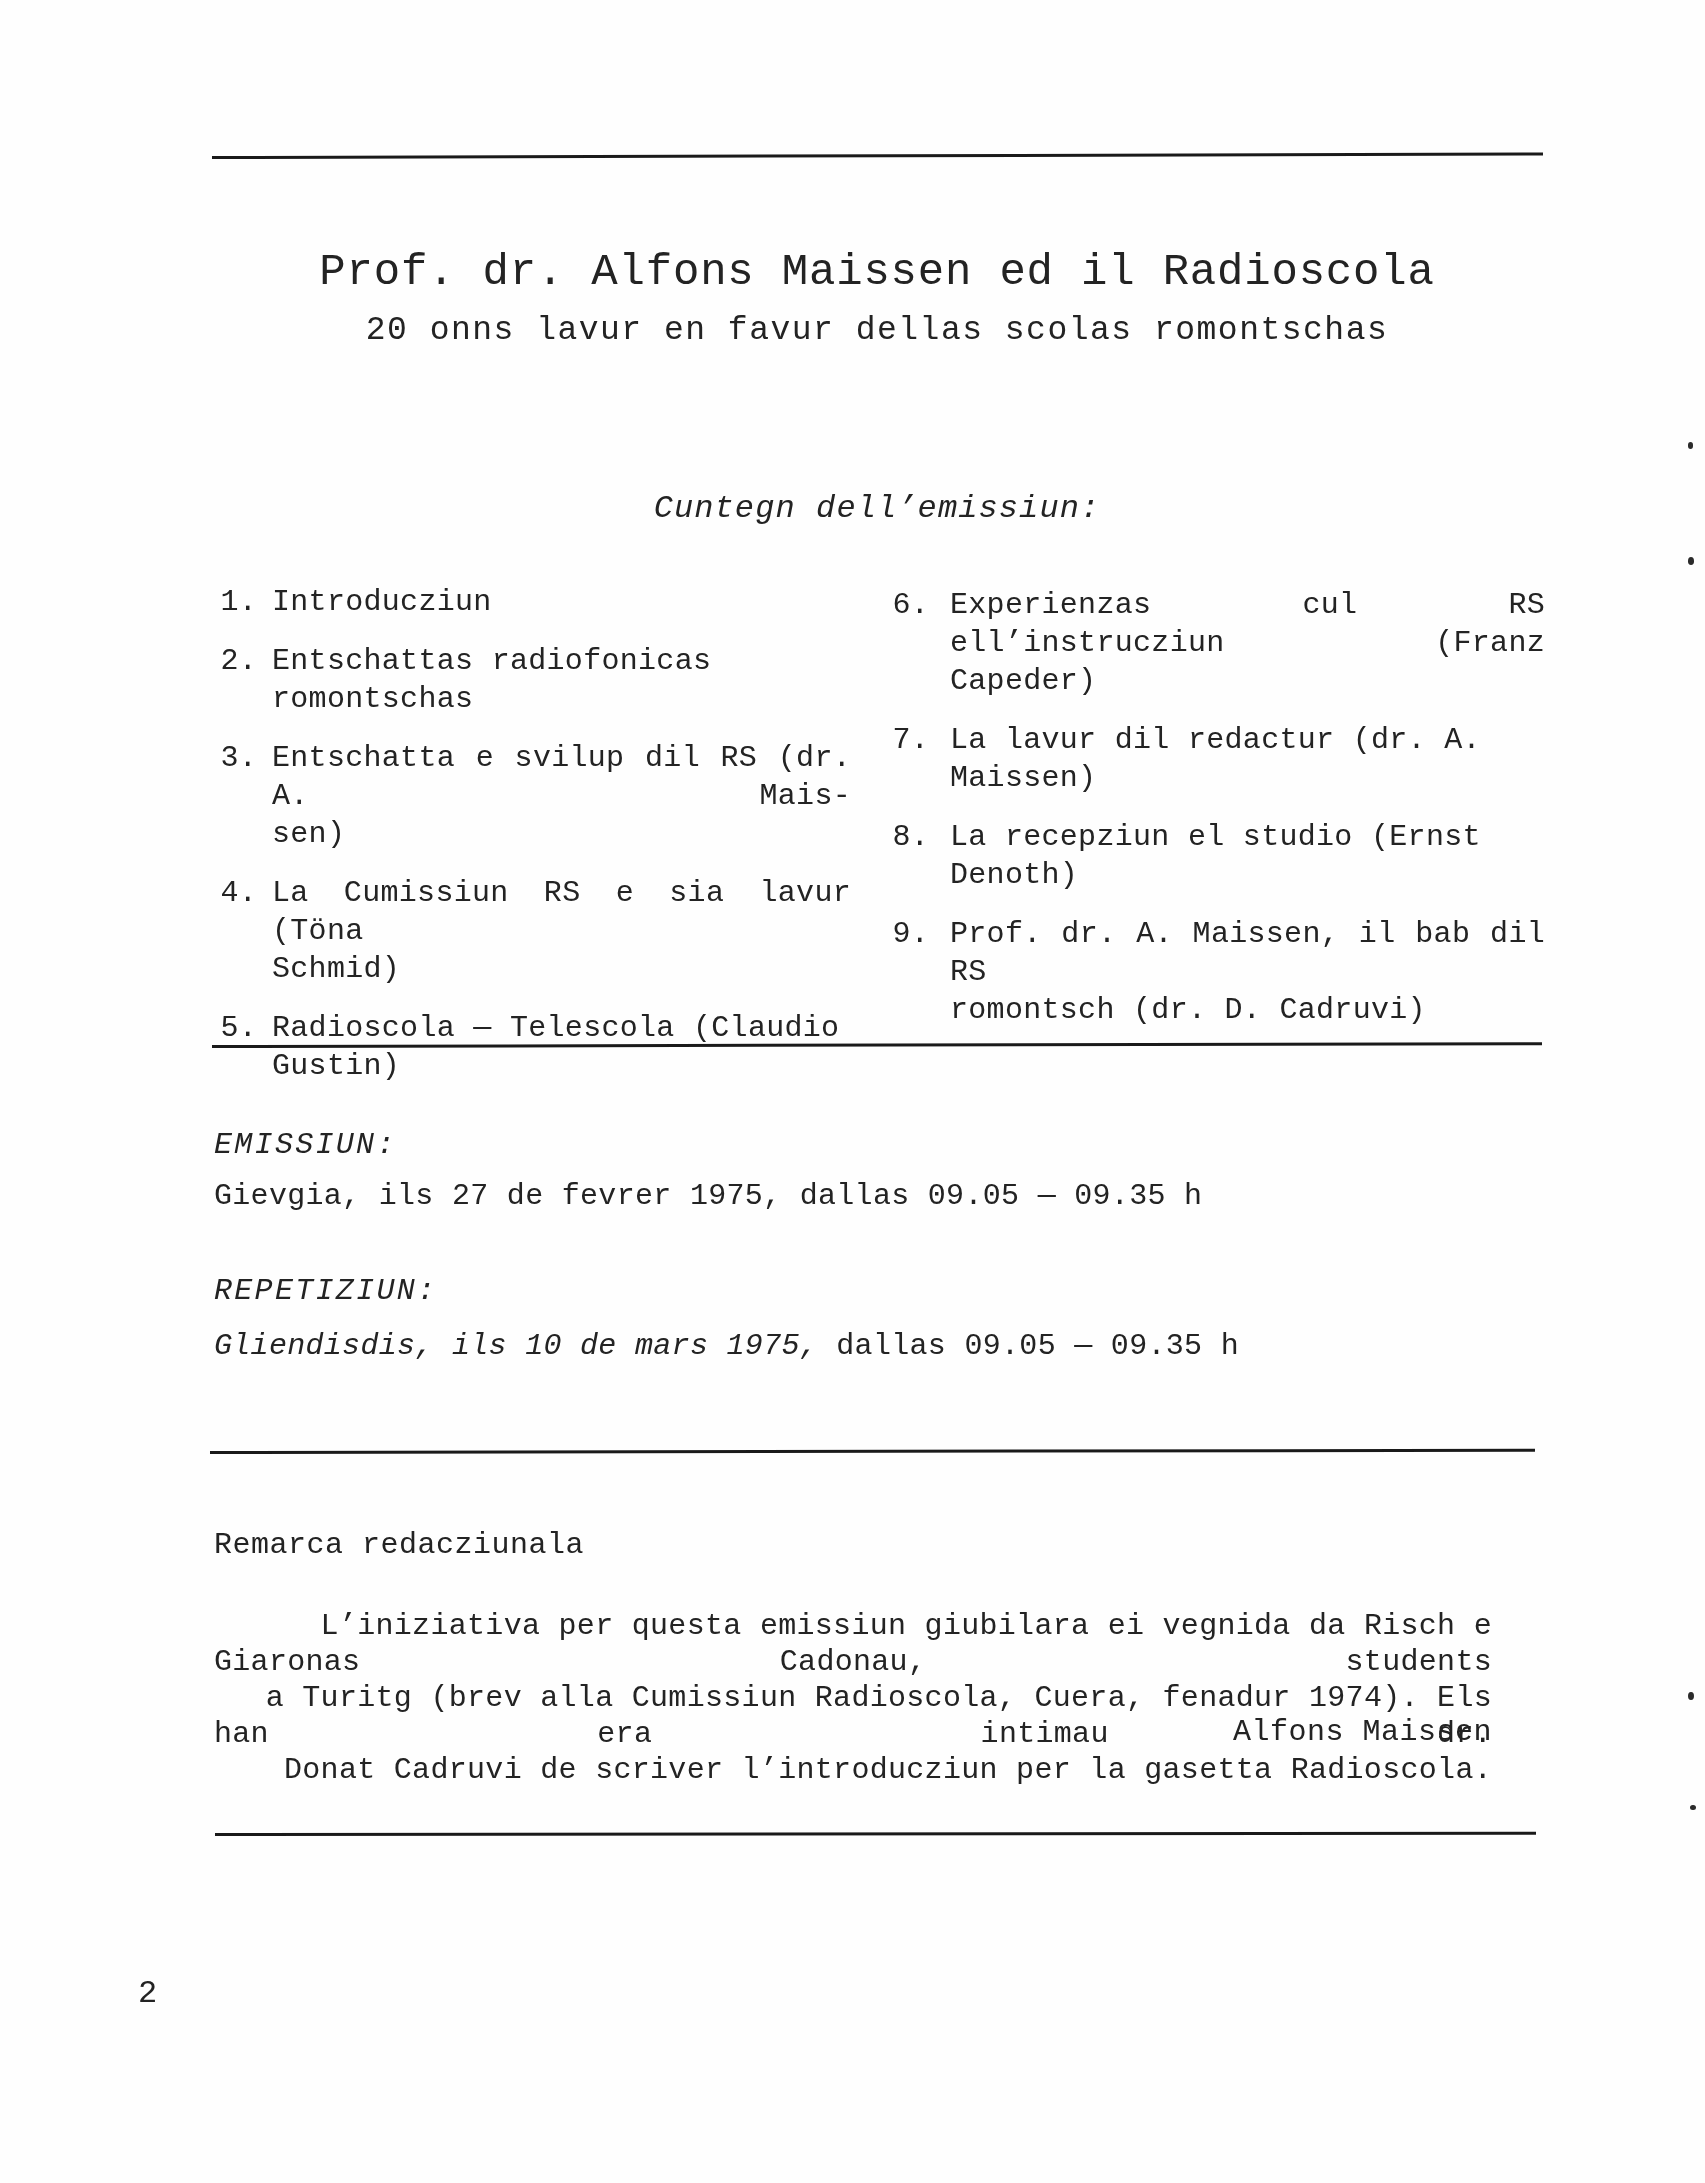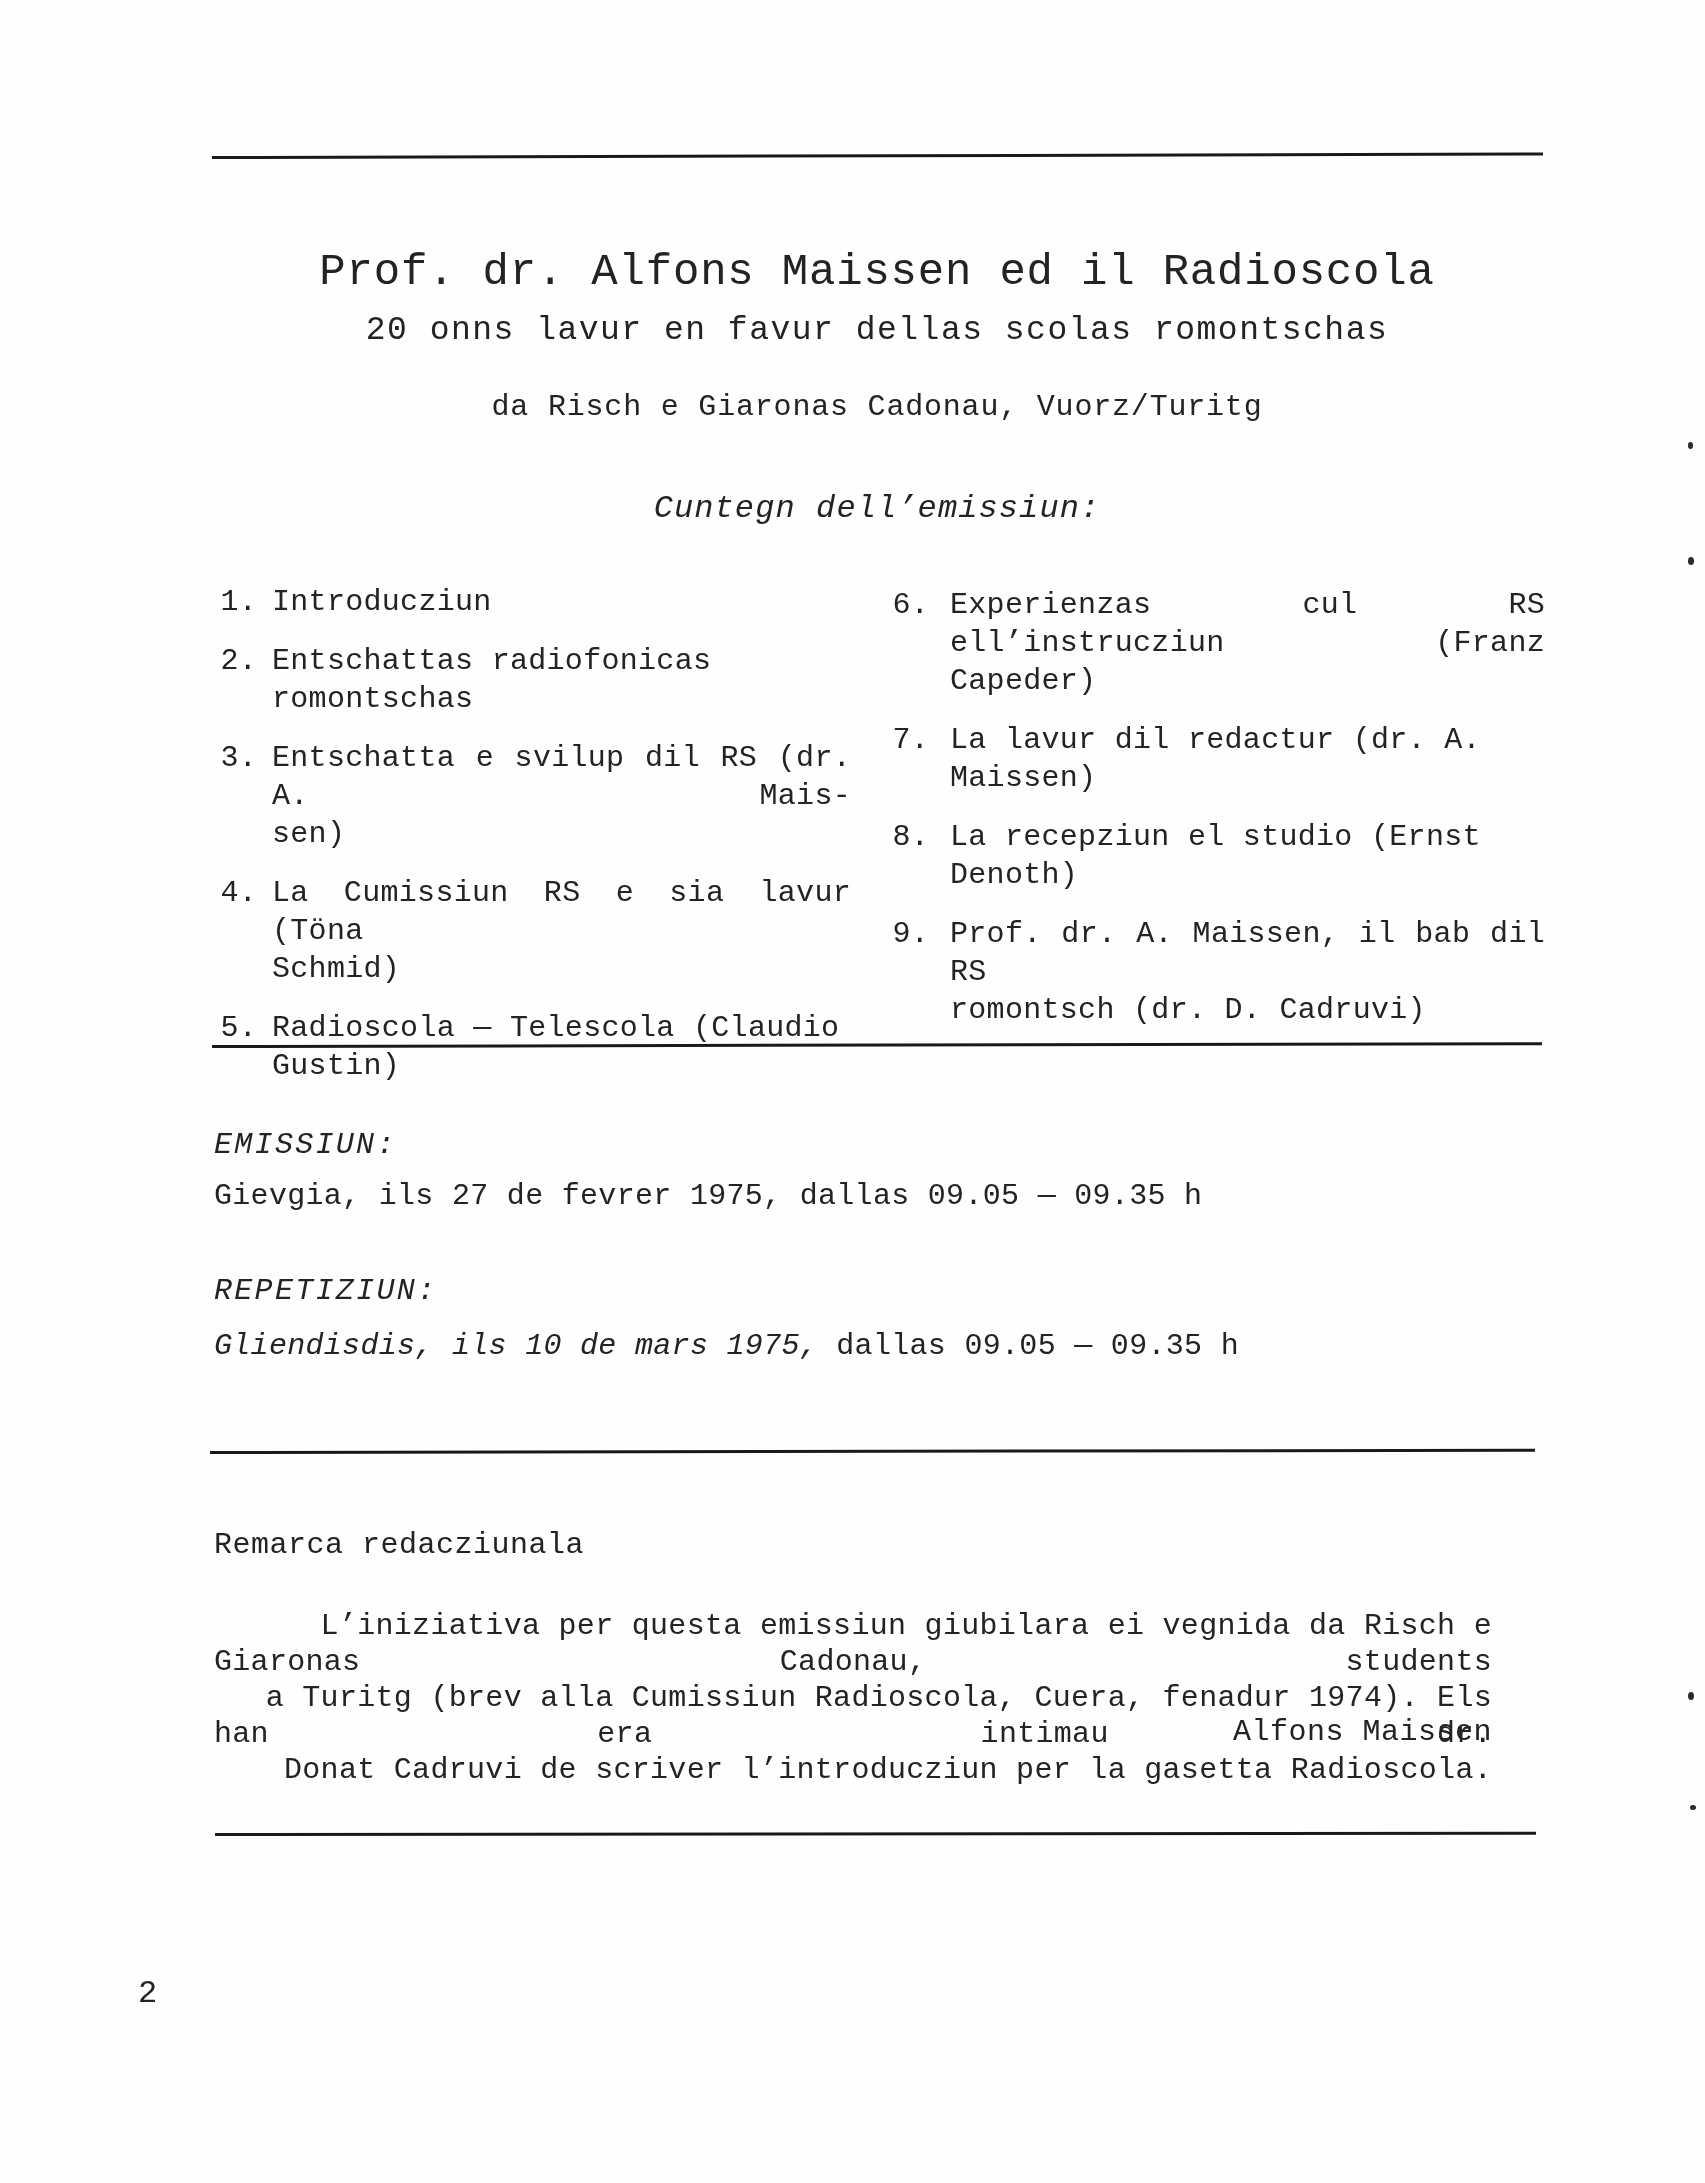--- a/index.html
+++ b/index.html
@@ -87,21 +87,20 @@
 </style>
 </head>
 <body>
 
 <div class="page" style="color: rgb(35, 35, 35); background: rgb(254, 254, 254);">
 
   <div class="rule rule-1"></div>
 
   <div class="centered title">Prof. dr. Alfons Maissen ed il Radioscola</div>
   <div class="centered subtitle">20 onns lavur en favur dellas scolas romontschas</div>
-  <div class="centered byline">da Risch e Giaronas Cadonau, Vuorz/Turitg</div>
 
   <div class="centered contents-heading">Cuntegn dell’emissiun:</div>
 
   <div class="toc-col toc-left">
 
       <div class="toc-item">
         <div class="toc-num">1.</div>
         <div class="toc-text">
           <div class="toc-line">Introducziun</div>
         </div>

